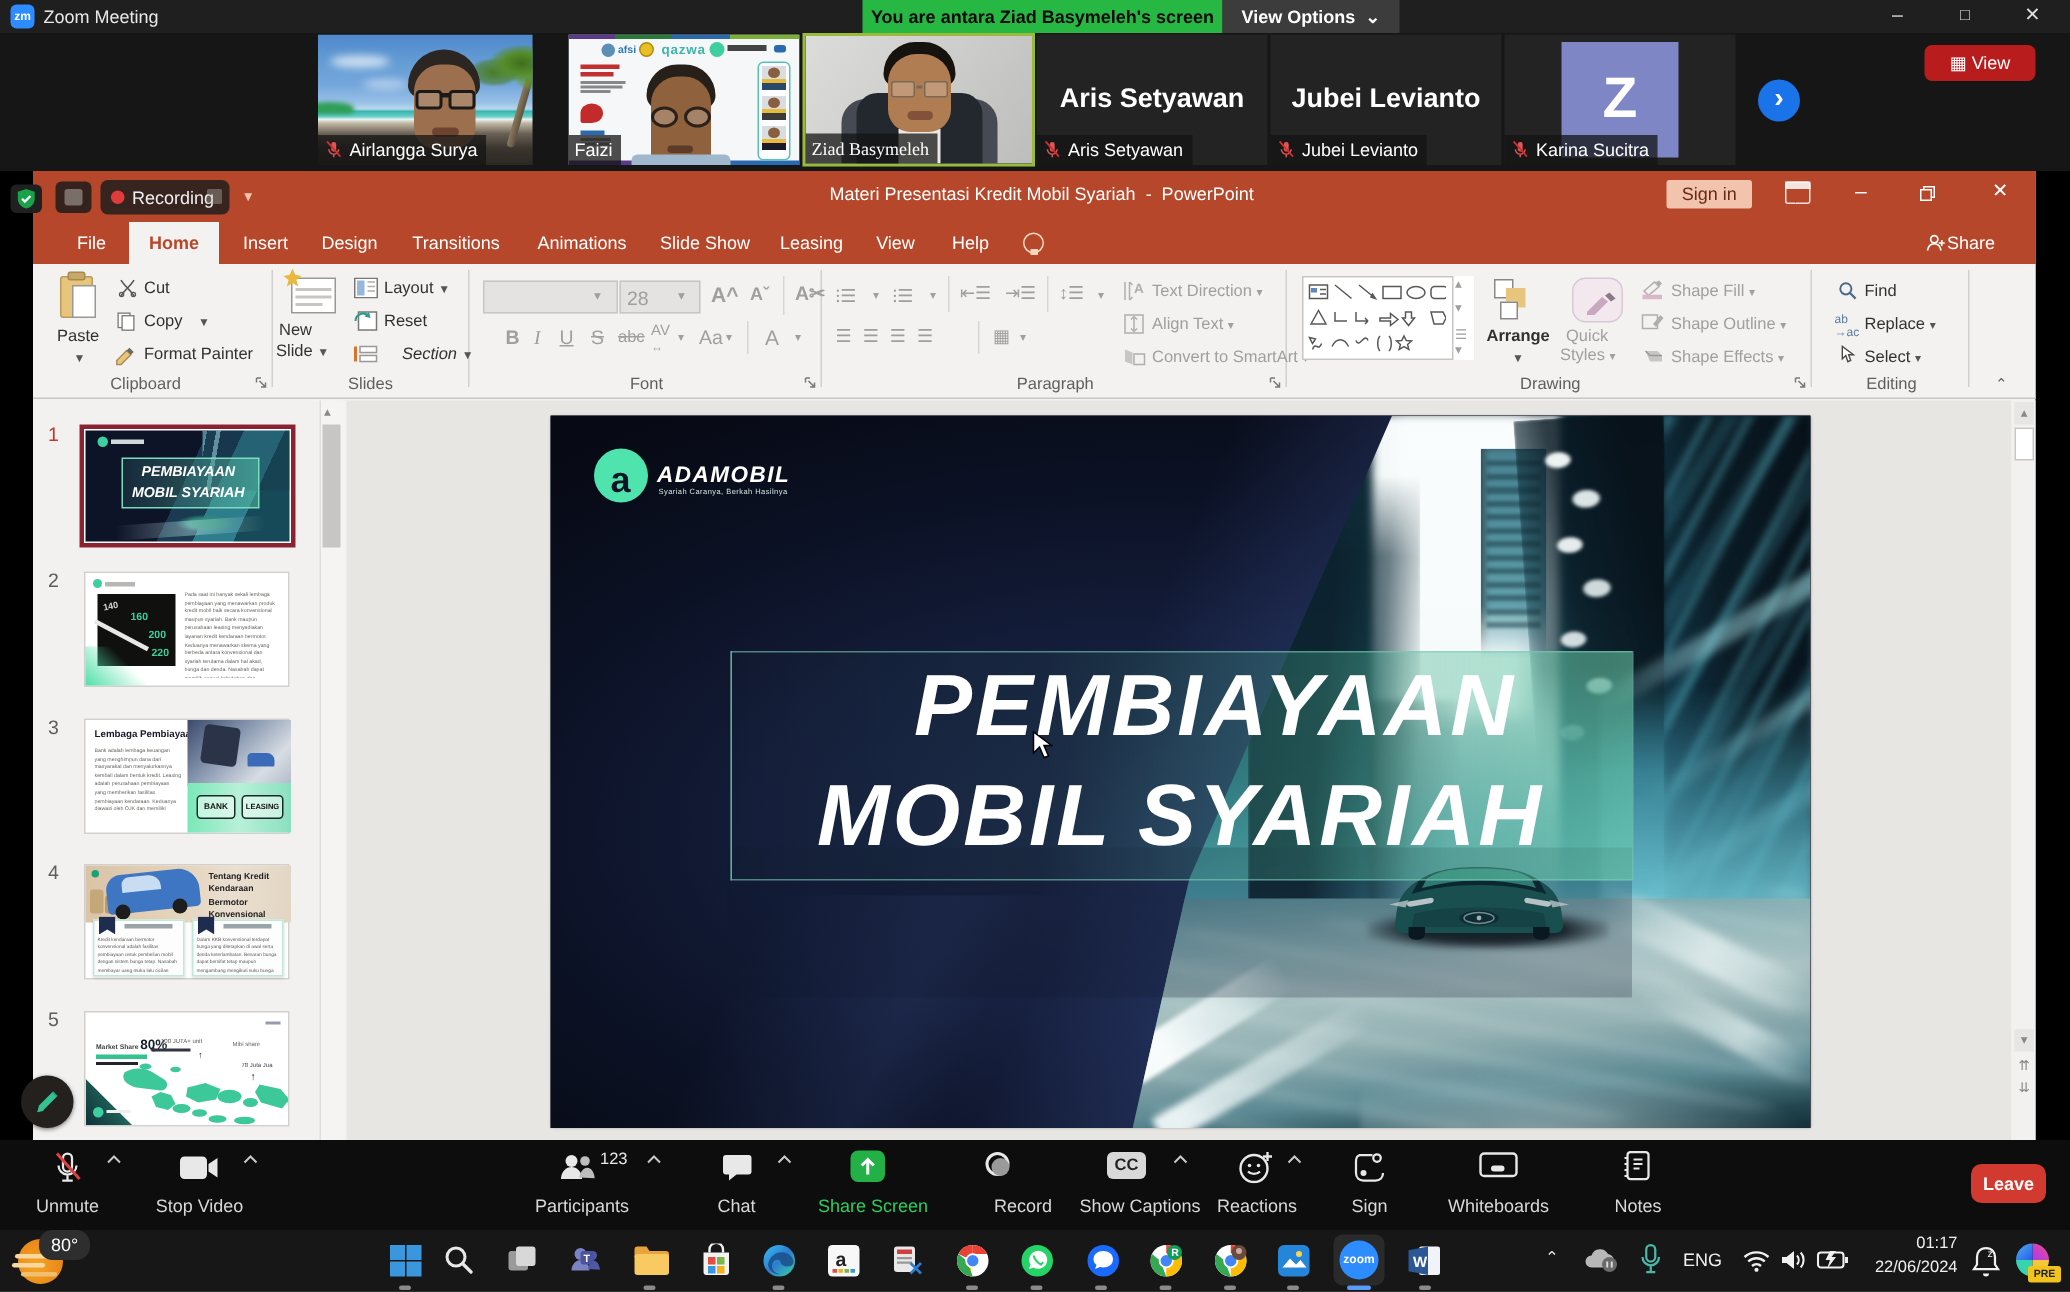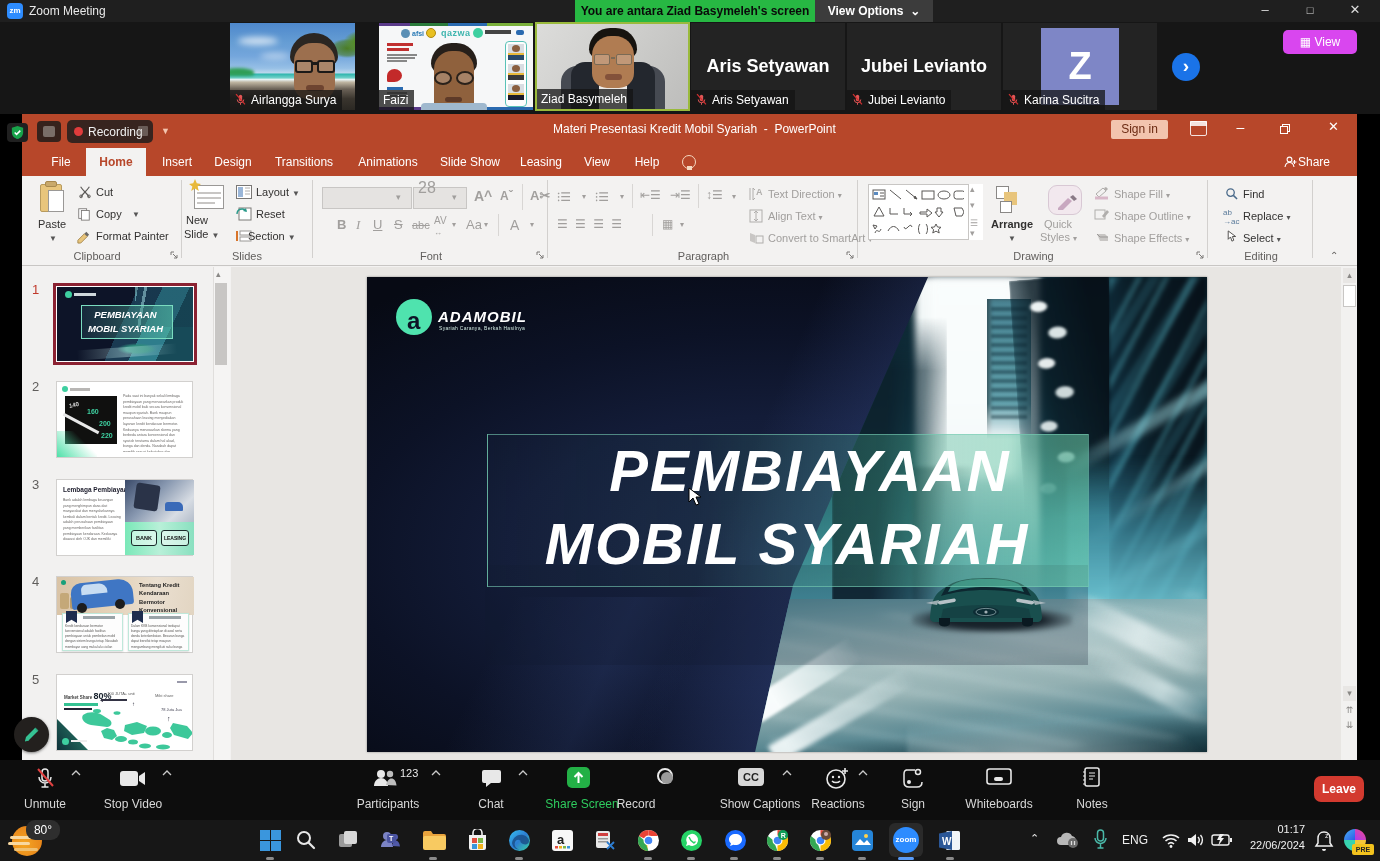--- a/index.html
+++ b/index.html
@@ -55,21 +55,21 @@
 <div id="zmlogo" class="abs">zm</div>
 <div id="ztext" class="abs">Zoom Meeting</div>
 <div id="banner" class="abs">You are antara Ziad Basymeleh's screen</div>
 <div id="viewopt" class="abs">View Options&nbsp;&nbsp;⌄</div>
 <div class="winbtn abs" style="left:1258px;">–</div>
 <div class="winbtn abs" style="left:1303px; font-size:11px;">□</div>
 <div class="winbtn abs" style="left:1348px;">✕</div>
 
 <div id="strip" class="abs">
 
-  <div class="tile" style="left:230px; width:125px;">
+  <div class="tile" style="left:212px; width:143px;">
     <div class="abs" style="left:0;top:0;width:155px;height:87px;background:linear-gradient(180deg,#4e88cc 0%,#659dd4 22%,#74a6dc 38%,#97c0e6 52%,#b9d6ec 57%,#35b8b0 59%,#6fd0c8 63%,#e8f3f4 65%,#c0b6a2 68%,#6a6156 76%,#3a352e 87%,#2b2823 100%);"></div>
     <div class="abs" style="left:8px;top:14px;width:40px;height:8px;background:rgba(255,255,255,0.7);border-radius:50%;filter:blur(3px);"></div>
     <div class="abs" style="left:30px;top:30px;width:30px;height:6px;background:rgba(255,255,255,0.5);border-radius:50%;filter:blur(3px);"></div>
     <div class="abs" style="left:-8px;top:45px;width:32px;height:8px;background:#2f9e56;border-radius:50% 50% 20% 20%;filter:blur(1.5px);"></div>
 
     <div class="abs" style="left:132px;top:28px;width:5px;height:48px;background:linear-gradient(90deg,#8a7a5e,#5f5340);transform:rotate(16deg);border-radius:3px;"></div>
     <div class="abs" style="left:100px;top:-2px;width:58px;height:44px;background:radial-gradient(ellipse 30px 17px at 62% 48%,#3f6e1e 0%,#558c2a 40%,rgba(85,140,42,0.5) 60%,transparent 75%),radial-gradient(ellipse 24px 13px at 30% 62%,#4a7c24 0%,rgba(74,124,36,0.6) 55%,transparent 75%),radial-gradient(ellipse 22px 11px at 80% 72%,#629c30 0%,rgba(98,156,48,0.5) 55%,transparent 75%);"></div>
 
     <div class="abs" style="left:60px;top:10px;width:48px;height:32px;border-radius:24px 24px 8px 8px;background:#2b2622;"></div>
     <div class="abs" style="left:64px;top:20px;width:41px;height:56px;border-radius:18px 18px 14px 14px;background:#9c6f4e;"></div>
@@ -126,21 +126,21 @@
     <div class="abs" style="left:0;top:0;width:151px;height:85px;background:linear-gradient(125deg,#dcdcda 0%,#cfcfcd 45%,#bdbdbb 100%);"></div>
     <div class="abs" style="left:24px;top:42px;width:104px;height:43px;border-radius:16px 16px 0 0;background:#464a52;"></div>
     <div class="abs" style="left:34px;top:38px;width:84px;height:47px;background:#23272e;border-radius:14px 14px 0 0;"></div>
     <div class="abs" style="left:62px;top:62px;width:28px;height:23px;background:#ece9e5;"></div>
     <div class="abs" style="left:52px;top:4px;width:48px;height:30px;border-radius:24px 24px 10px 10px;background:#16130f;"></div>
     <div class="abs" style="left:55px;top:12px;width:42px;height:52px;border-radius:19px 19px 15px 15px;background:#b07c52;"></div>
     <div class="abs" style="left:57px;top:30px;width:16px;height:11px;border:1.2px solid #7a6a55;border-radius:2px;background:rgba(255,255,255,0.22);"></div>
     <div class="abs" style="left:79px;top:30px;width:16px;height:11px;border:1.2px solid #7a6a55;border-radius:2px;background:rgba(255,255,255,0.22);"></div>
     <div class="abs" style="left:74px;top:33px;width:4px;height:2px;background:#7a6a55;"></div>
     <div class="abs" style="left:68px;top:50px;width:17px;height:6px;border-radius:3px;background:#83513a;"></div>
-    <div class="tlabel" style="bottom:0;">Ziad Basymeleh</div>
+    <div class="tlabel" style="bottom:0;font-family:Liberation Serif, serif;">Ziad Basymeleh</div>
   </div>
 
   <div class="tile" style="left:691px; width:154px;">
     <div class="tname">Aris Setyawan</div>
     <div class="tlabel"><svg class="micoff" viewBox="0 0 16 16">
           <path d="M8 2a2 2 0 0 1 2 2v4a2 2 0 0 1-4 0V4a2 2 0 0 1 2-2z" fill="#e05656"></path>
           <path d="M4 8a4 4 0 0 0 8 0M8 12v2.5" stroke="#e05656" stroke-width="1.2" fill="none"></path>
           <path d="M2.5 1.5 13.5 14" stroke="#d03030" stroke-width="1.5"></path>
         </svg>Aris Setyawan</div>
   </div>
@@ -160,21 +160,21 @@
     <div class="tlabel"><svg class="micoff" viewBox="0 0 16 16">
           <path d="M8 2a2 2 0 0 1 2 2v4a2 2 0 0 1-4 0V4a2 2 0 0 1 2-2z" fill="#e05656"></path>
           <path d="M4 8a4 4 0 0 0 8 0M8 12v2.5" stroke="#e05656" stroke-width="1.2" fill="none"></path>
           <path d="M2.5 1.5 13.5 14" stroke="#d03030" stroke-width="1.5"></path>
         </svg>Karina Sucitra</div>
   </div>
 
   <div class="abs" style="left:1172px;top:31px;width:28px;height:28px;border-radius:50%;background:#1a73e8;"></div>
   <div class="abs" style="left:1172px;top:30px;width:28px;height:28px;color:#fff;font-size:19px;font-weight:bold;text-align:center;line-height:27px;">›</div>
 
-  <div class="abs" style="left:1283px;top:8px;width:74px;height:24px;background:#d946ef;border-radius:5px;color:#fff;font-size:12px;text-align:center;line-height:24px;">▦ View</div>
+  <div class="abs" style="left:1283px;top:8px;width:74px;height:24px;background:#b91c1c;border-radius:5px;color:#fff;font-size:12px;text-align:center;line-height:24px;">▦ View</div>
 </div>
 
 <div id="ppt" class="abs"></div>
 <div id="ptitle" class="abs" style="left:22px; top:114px;">
   <div class="abs" style="left:531px;top:8px;width:280px;color:#fff;font-size:12px;text-align:center;white-space:nowrap;">Materi Presentasi Kredit Mobil Syariah&nbsp; -&nbsp; PowerPoint</div>
   <div class="abs" style="left:1089px;top:6px;width:57px;height:19px;background:#F2C4AE;border-radius:2px;color:#6b2a12;font-size:12px;text-align:center;line-height:19px;">Sign in</div>
   <div class="abs" style="left:1168px;top:7px;width:17px;height:15px;border:1px solid rgba(255,255,255,0.85);border-radius:2px;"></div>
   <div class="abs" style="left:1168px;top:7px;width:17px;height:5px;background:rgba(255,255,255,0.85);"></div>
   <div class="abs" style="left:1173px;top:14px;color:#B7472A;font-size:8px;">↑</div>
   <div class="abs" style="left:1212px;top:5px;width:13px;color:#fff;font-size:14px;text-align:center;">–</div>
@@ -270,27 +270,27 @@
       <rect x="3" y="1" width="12" height="12" fill="#fff" stroke="#7a7876"></rect>
       <path d="M1 7a5 5 0 0 1 9-3" stroke="#2a9a8a" fill="none" stroke-width="1.4"></path>
       <path d="M10 1l1 4-4-1z" fill="#2a9a8a"></path>
     </svg>
   <div class="ribtxt abs" style="left:234px;top:32px;">Reset</div>
   <svg class="abs" style="left:214px;top:53px;" width="16" height="14" viewBox="0 0 16 14">
       <path d="M1 2v10" stroke="#D8742A" stroke-width="2"></path>
       <rect x="4" y="2" width="11" height="4" fill="#fff" stroke="#9a9896"></rect>
       <rect x="4" y="8" width="11" height="4" fill="#fff" stroke="#9a9896"></rect>
     </svg>
-  <div class="ribtxt abs" style="left:226px;top:54px;">Section <span style="font-size:8px;color:#555;">▼</span></div>
+  <div class="ribtxt abs" style="left:246px;top:54px;font-style:italic;">Section <span style="font-size:8px;color:#555;">▼</span></div>
   <div class="grplabel" style="left:162px;width:126px;">Slides</div>
 
   <div class="abs" style="left:300px;top:11px;width:90px;height:22px;background:#E5E3E1;border:1px solid #C8C6C4;"></div>
   <div class="abs" style="left:374px;top:16px;color:#a09e9c;font-size:9px;">▾</div>
   <div class="abs" style="left:391px;top:11px;width:54px;height:22px;background:#E5E3E1;border:1px solid #C8C6C4;"></div>
-  <div class="gray abs" style="left:396px;top:3px;font-size:16px;">28</div>
+  <div class="gray abs" style="left:396px;top:15px;font-size:13px;">28</div>
   <div class="abs" style="left:430px;top:16px;color:#a09e9c;font-size:9px;">▾</div>
   <div class="gray abs" style="left:452px;top:12px;font-size:14px;font-weight:bold;">A^</div>
   <div class="gray abs" style="left:478px;top:13px;font-size:12px;font-weight:bold;">Aˇ</div>
   <div class="abs" style="left:500px;top:8px;width:1px;height:26px;background:#D8D6D4;"></div>
   <div class="gray abs" style="left:508px;top:12px;font-size:13px;font-weight:bold;">A✂</div>
   <div class="gray abs" style="left:315px;top:41px;font-size:13px;font-weight:bold;">B</div>
   <div class="gray abs" style="left:334px;top:41px;font-size:13px;font-style:italic;font-family:'Liberation Serif',serif;">I</div>
   <div class="gray abs" style="left:351px;top:41px;font-size:13px;text-decoration:underline;">U</div>
   <div class="gray abs" style="left:372px;top:41px;font-size:13px;text-decoration:line-through;">S</div>
   <div class="gray abs" style="left:390px;top:43px;font-size:11px;text-decoration:line-through;">abc</div>
@@ -665,21 +665,21 @@
   <div class="zlabel" style="left:491px;">Chat</div>
 
   <div class="abs" style="left:567px;top:7px;width:23px;height:21px;border-radius:5px;background:#23B046;"></div>
   <svg class="abs" style="left:573px;top:11px;" width="11" height="13" viewBox="0 0 11 13">
       <path d="M5.5 12V3M1.5 6L5.5 2l4 4" stroke="#fff" stroke-width="2" fill="none"></path>
     </svg>
   <div class="zlabel" style="left:582px;color:#2ECC5E;">Share Screen</div>
 
   <div class="abs" style="left:657px;top:8px;width:16px;height:16px;border:2px solid #e8e8e8;border-radius:50%;"></div>
   <div class="abs" style="left:661px;top:12px;width:12px;height:12px;background:#9a9a9a;border-radius:50%;"></div>
-  <div class="zlabel" style="left:636px;">Record</div>
+  <div class="zlabel" style="left:682px;">Record</div>
 
   <div class="abs" style="left:738px;top:8px;width:26px;height:18px;border-radius:4px;background:#d8d8d8;color:#222;font-size:11px;font-weight:bold;text-align:center;line-height:18px;">CC</div>
   <svg class="abs" style="left:782px;top:10px;" width="10" height="6" viewBox="0 0 10 6">
       <path d="M1 5L5 1l4 4" stroke="#c9c9c9" stroke-width="1.3" fill="none"></path>
     </svg>
   <div class="zlabel" style="left:760px;">Show Captions</div>
 
   <svg class="abs" style="left:826px;top:7px;" width="24" height="22" viewBox="0 0 24 22">
       <circle cx="10" cy="12" r="9" fill="none" stroke="#e8e8e8" stroke-width="1.6"></circle>
       <circle cx="7" cy="10" r="1.2" fill="#e8e8e8"></circle>

